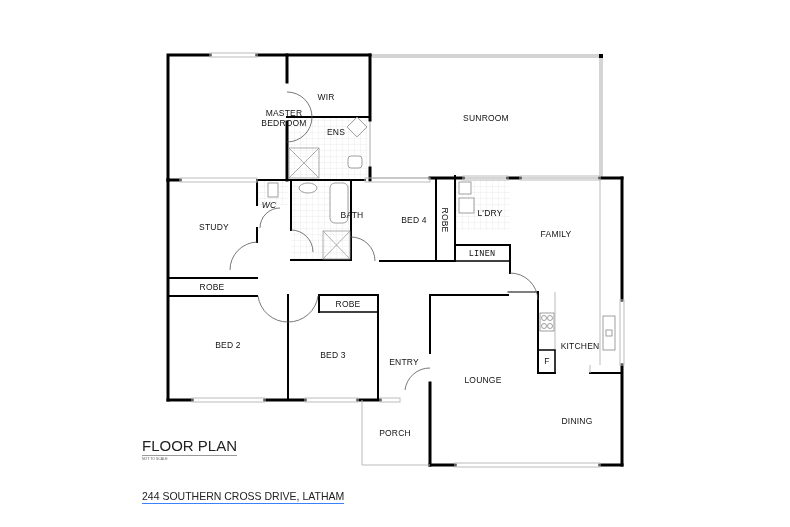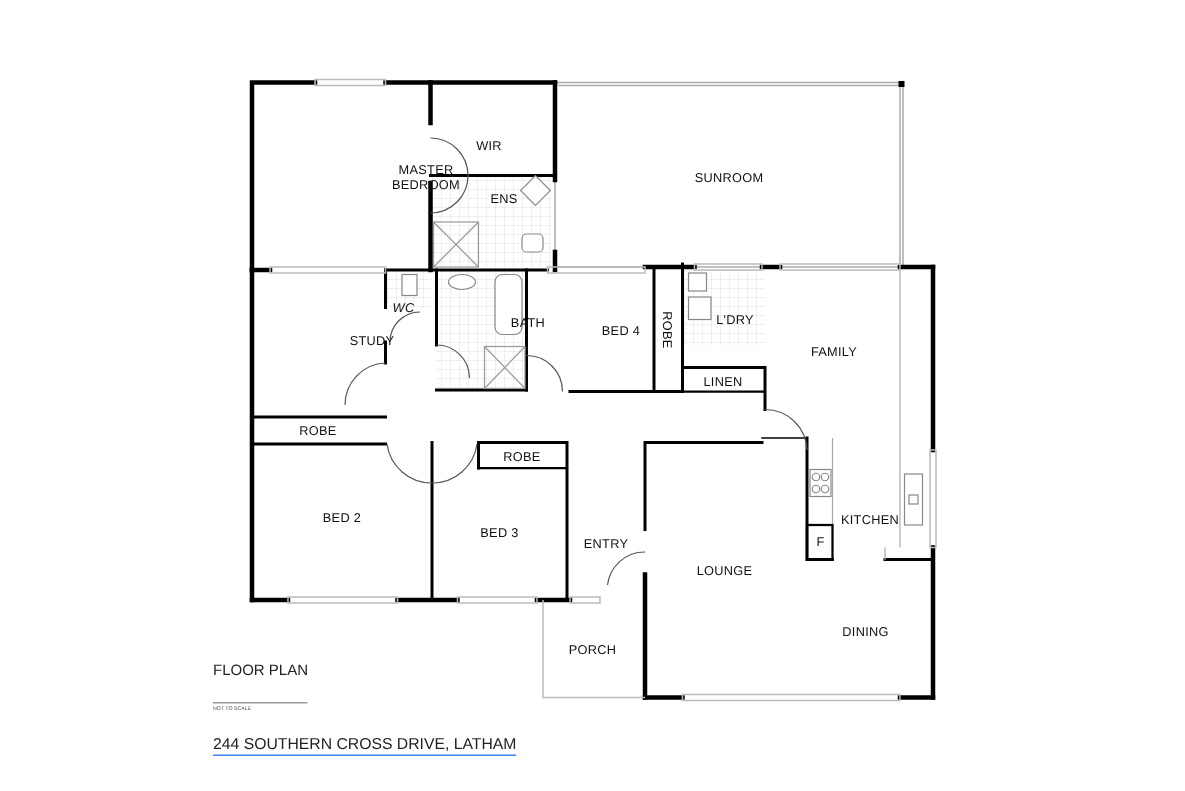--- a/index.html
+++ b/index.html
@@ -1,20 +1,20 @@
 <!DOCTYPE html>
 <html><head>
 <meta charset="utf-8">
 <style>
   html, body { margin: 0; padding: 0; background: #ffffff; }
   body { width: 790px; height: 527px; position: relative; overflow: hidden; font-family: "Liberation Sans", sans-serif; }
   svg { position: absolute; left: 0; top: 0; }
   .label { position: absolute; font-size: 8.5px; color: #111; letter-spacing: 0.2px; white-space: nowrap; transform: translate(-50%, -50%); text-align: center; line-height: 10px; }
   .title-block { position: absolute; left: 142px; top: 437px; color: #222; }
-  .fp-title { font-size: 10px; border-bottom: 1px solid #999; padding-bottom: 15px; display: inline-block; }
+  .fp-title { font-size: 15px; border-bottom: 1px solid #999; padding-bottom: 1px; display: inline-block; }
   .fp-scale { font-size: 3.5px; margin-top: 1px; color: #555; }
   .fp-address { position: absolute; left: 142px; top: 462px; font-size: 10.5px; color: #222; border-bottom: 1px solid #3b82f6; padding-bottom: 1px; margin-top: 28px; }
 </style>
 </head>
 <body>
 
 <svg width="790" height="527" viewBox="0 0 790 527">
   <defs>
     <pattern id="tile" width="6" height="6" patternUnits="userSpaceOnUse">
       <path d="M6 0 L0 0 0 6" fill="none" stroke="#dcdcdc" stroke-width="0.6"></path>
@@ -153,27 +153,27 @@
   <rect x="538" y="350" width="17" height="23" fill="none" stroke="#000" stroke-width="1.5"></rect>
 </svg>
 
 <div class="label" style="left:240px;top:118px;margin-left:44px;">
   <div style="white-space:pre-line;">MASTER
 BEDROOM</div>
 </div>
 <div class="label" style="left:326px;top:97px;">WIR</div>
 <div class="label" style="left:336px;top:132px;">ENS</div>
 <div class="label" style="left:486px;top:118px;">SUNROOM</div>
-<div class="label" style="left:214px;top:227px;margin-left:34px;">STUDY</div>
+<div class="label" style="left:214px;top:227px;">STUDY</div>
 <div class="label" style="left:269px;top:205px;font-style:italic;">WC</div>
 <div class="label" style="left:308px;top:215px;margin-left:44px;">BATH</div>
 <div class="label" style="left:394px;top:220px;margin-left:20px;">BED 4</div>
 <div class="label" style="left:445px;top:220px;transform:translate(-50%,-50%) rotate(90deg);">ROBE</div>
 <div class="label" style="left:490px;top:213px;">L'DRY</div>
-<div class="label" style="left:482px;top:254px;">LINEN</div>
+<div class="label" style="left:482px;top:254px;font-family:Liberation Mono, monospace;">LINEN</div>
 <div class="label" style="left:556px;top:234px;">FAMILY</div>
 <div class="label" style="left:212px;top:287px;">ROBE</div>
 <div class="label" style="left:348px;top:304px;">ROBE</div>
 <div class="label" style="left:580px;top:323px;margin-top:23px;">KITCHEN</div>
 <div class="label" style="left:547px;top:361px;">F</div>
 <div class="label" style="left:228px;top:345px;">BED 2</div>
 <div class="label" style="left:333px;top:355px;">BED 3</div>
 <div class="label" style="left:404px;top:362px;">ENTRY</div>
 <div class="label" style="left:483px;top:380px;">LOUNGE</div>
 <div class="label" style="left:577px;top:421px;">DINING</div>

